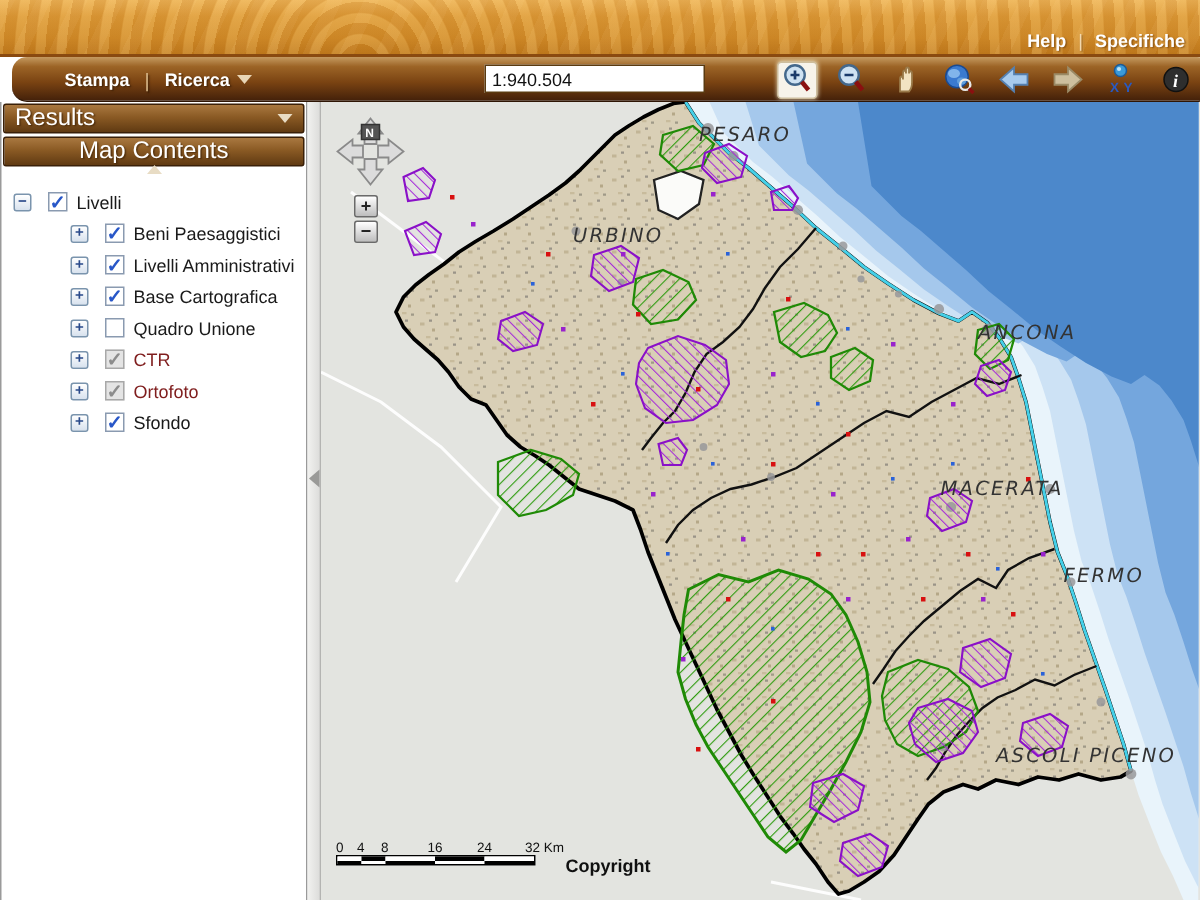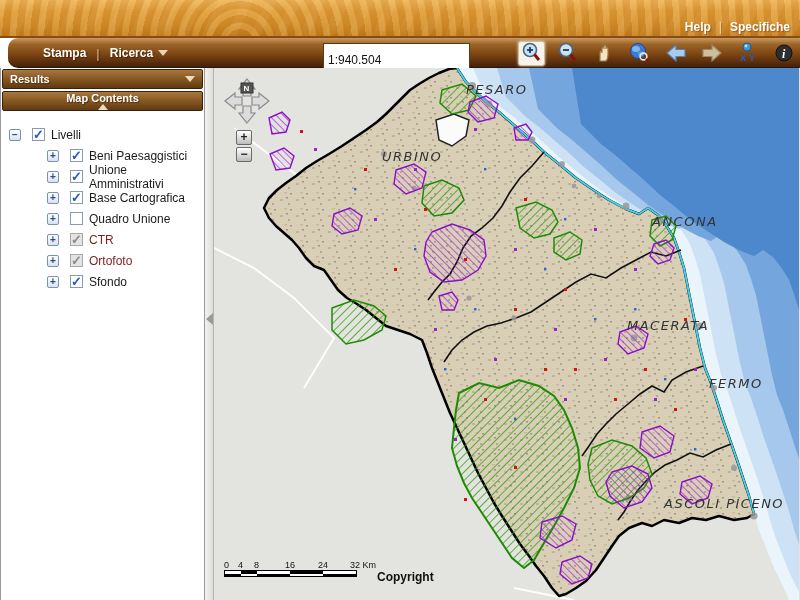--- a/index.html
+++ b/index.html
@@ -36,41 +36,41 @@
     border-radius:10px;
   }
   .tb-left { position:absolute; left:35px; top:0; height:30px; display:flex; align-items:center; gap:10px;
              color:#fff; font-size:12px; font-weight:bold; text-shadow:1px 1px 1px rgba(40,20,0,.6); }
   .tb-left .sep { color:#d8b88a; font-weight:normal; font-size:13px; }
   .menu-item { cursor:pointer; display:flex; align-items:center; gap:5px; }
   .tri-down { width:0; height:0; border-left:5px solid transparent; border-right:5px solid transparent;
               border-top:6px solid #e8d5b5; }
   .scale-input {
     position:absolute; left:315px; top:5px; width:147px; height:19px;
-    border:1px solid #5a3a10; font-size:12px; padding:16px 4px; background:#fff; color:#111;
+    border:1px solid #5a3a10; font-size:12px; padding:1px 4px; background:#fff; color:#111;
   }
   .go-btn {
     position:absolute; left:468px; top:4px; width:36px; height:15px;
     background:linear-gradient(180deg,#fdfdfd,#cfcfcf); border:1px solid #7a7a7a; border-radius:3px;
     font-size:11px; color:#333; cursor:pointer;margin-top:42px;
   }
   .tools { position:absolute; left:510px; top:1px; height:28px; display:flex; align-items:center; gap:9px; }
   .tool { width:27px; height:25px; display:flex; align-items:center; justify-content:center;
           cursor:pointer; border-radius:3px; }
   .tool.active { background:#f7f3ea; border:1px solid #cdbd9d; box-shadow:0 0 3px rgba(255,255,230,.8); }
 
   
   .main { position:absolute; left:0; top:68px; width:800px; height:532px; display:flex; }
 
   
   .sidebar { width:205px; height:532px; background:#fff; border-left:1px solid #9a9a9a;
              border-right:1px solid #9a9a9a; position:relative; }
   .panel-header {
     height:20px; margin:1px 1px 0 1px; display:flex; align-items:center; justify-content:space-between;
-    padding:0 7px; color:#fff; font-size:11px; font-weight:bold; cursor:pointer;
+    padding:0 7px; color:#fff; font-size:16px; font-weight:normal; cursor:pointer;
     text-shadow:1px 1px 1px rgba(50,25,0,.6);
     background:linear-gradient(180deg,#a9784010 0%, #a97840 0%, #8a5a24 45%, #603a12 100%);
     border:1px solid #3a2008; border-radius:2px;text-align:center;
   }
   .chev-down { width:0; height:0; border-left:5px solid transparent; border-right:5px solid transparent;
                border-top:6px solid #e8dcc4; }
   .chev-up { width:0; height:0; border-left:5px solid transparent; border-right:5px solid transparent;
              border-bottom:6px solid #e8dcc4; }
   .tree { padding-top:13px; }
   .trow { height:21px; display:flex; align-items:center; padding-left:8px; }
@@ -227,21 +227,21 @@
           <span class="tlabel">Livelli</span>
         </div>
         <div class="trow child">
           <span class="expander">+</span>
           <span class="cbx checked"></span>
           <span class="tlabel">Beni Paesaggistici</span>
         </div>
         <div class="trow child">
           <span class="expander">+</span>
           <span class="cbx checked"></span>
-          <span class="tlabel">Unione Amministrativi</span>
+          <span class="tlabel">Livelli Amministrativi</span>
         </div>
         <div class="trow child">
           <span class="expander">+</span>
           <span class="cbx checked"></span>
           <span class="tlabel">Base Cartografica</span>
         </div>
         <div class="trow child">
           <span class="expander">+</span>
           <span class="cbx"></span>
           <span class="tlabel">Quadro Unione</span>

